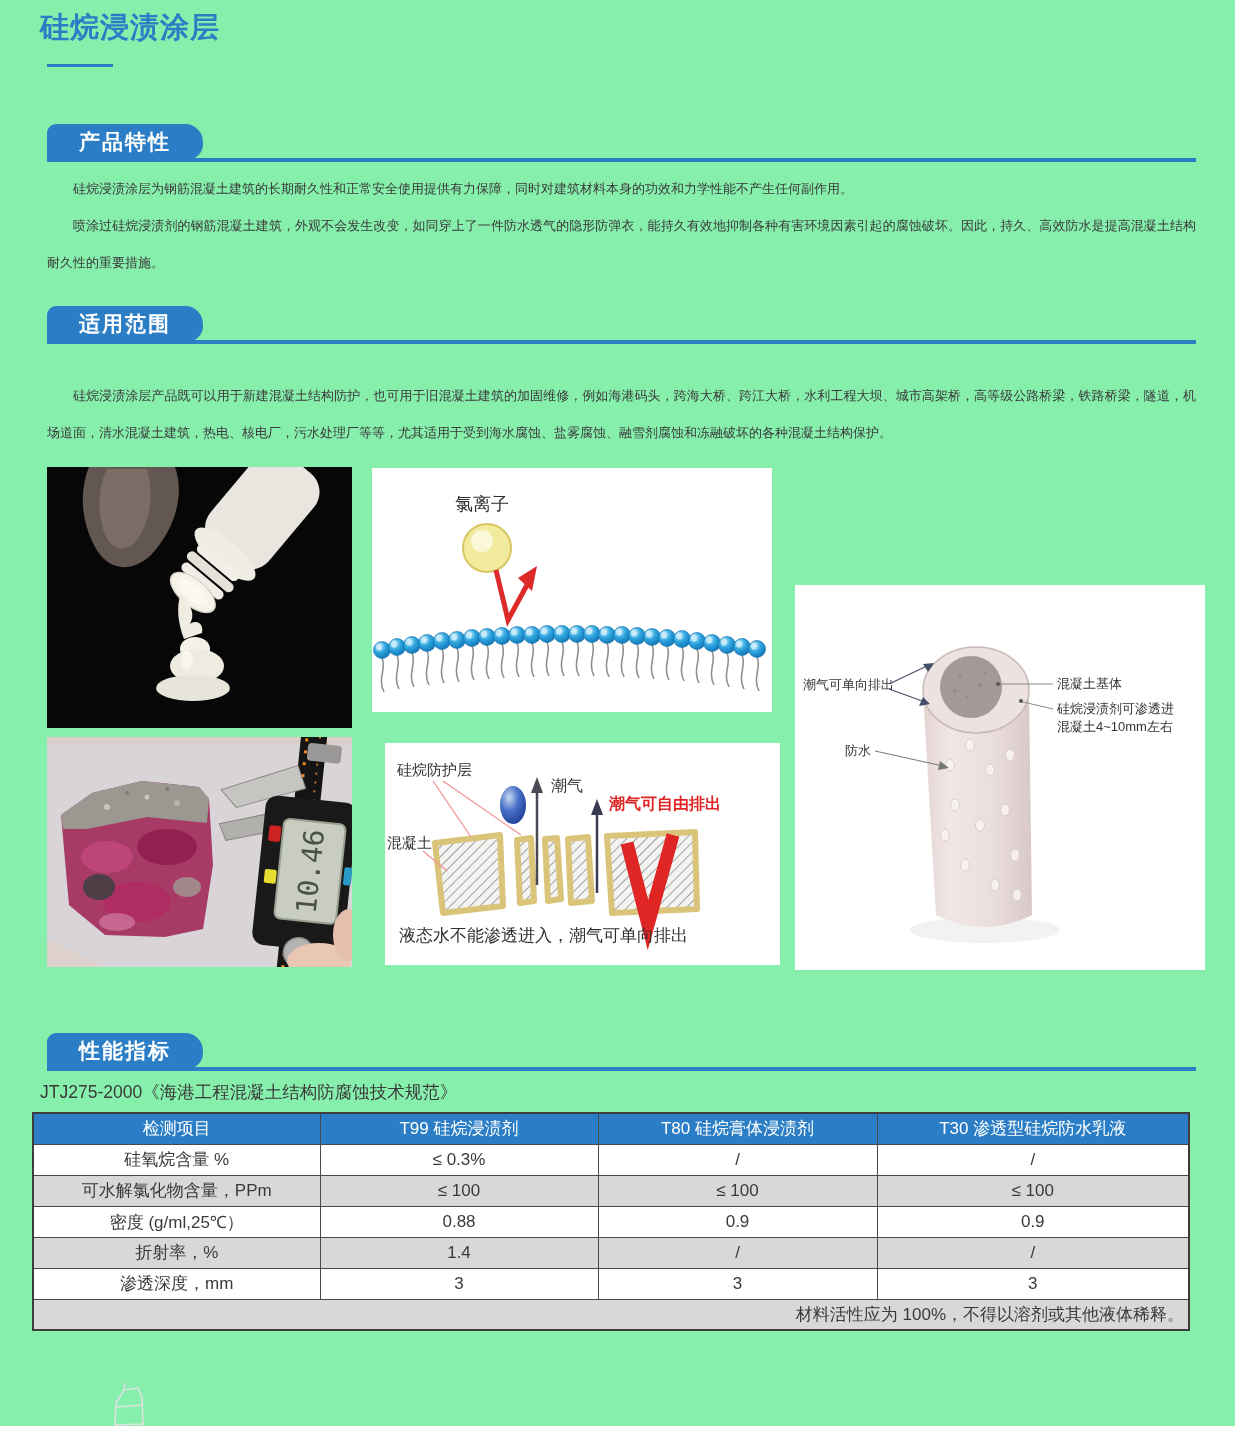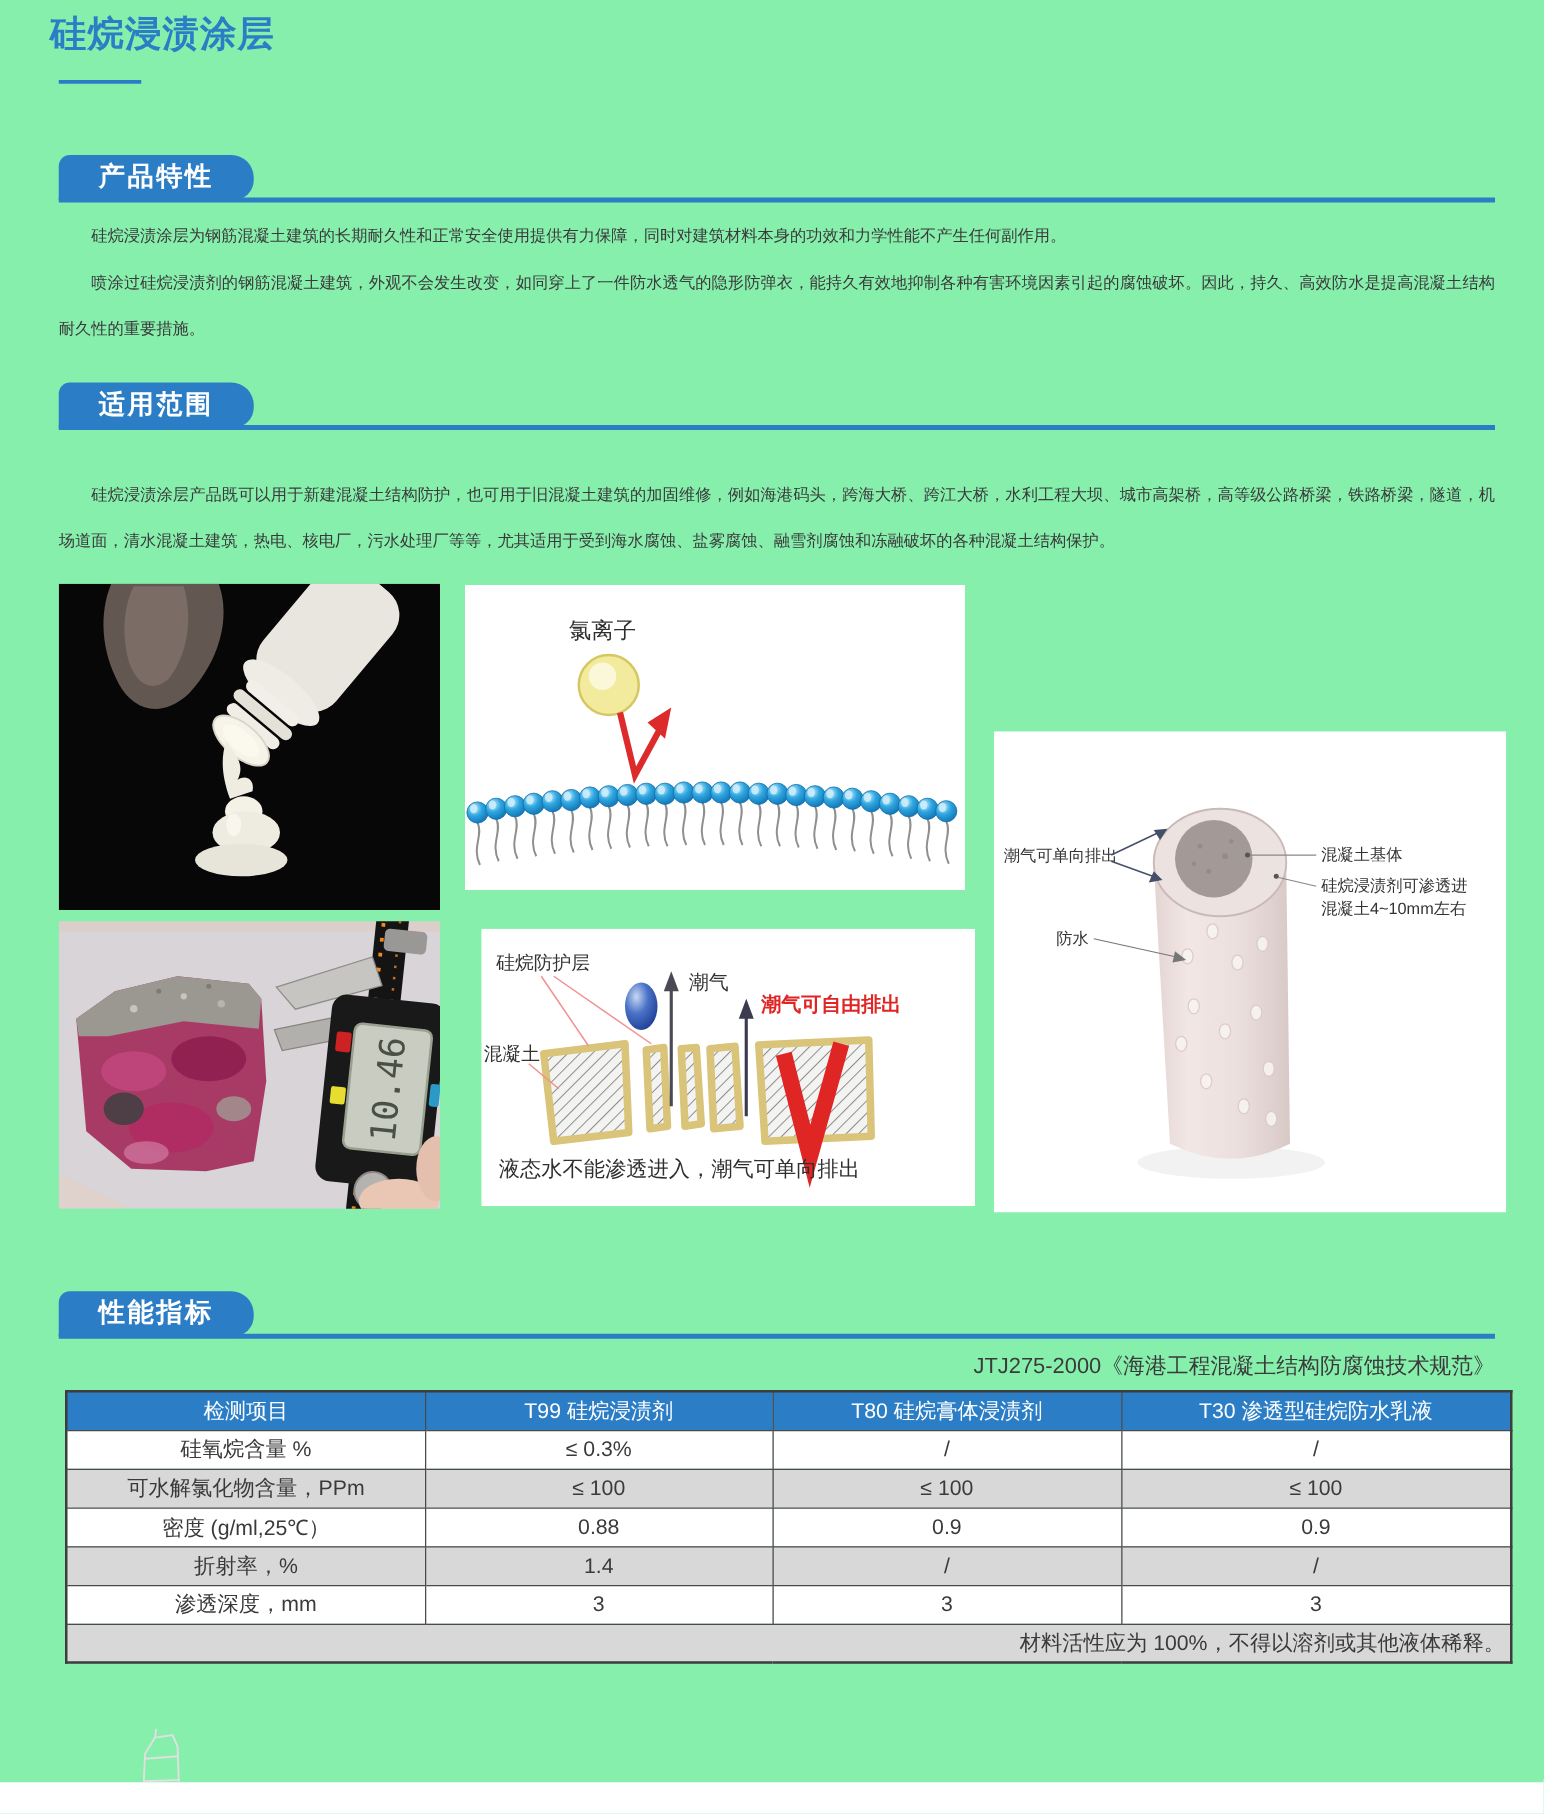--- a/index.html
+++ b/index.html
@@ -16,24 +16,24 @@
                          padding:0 32px; background:#2b7ec5; color:#fff; font-size:21px; font-weight:bold;
                          letter-spacing:2px; border-radius:9px 18px 16px 0; }
 
   .para-block { position:absolute; left:47px; width:1149px; font-size:13px; line-height:37px;
                 color:#3a3a3a; text-align:justify; }
   .para-block p { text-indent:2em; }
 
   .fig { position:absolute; }
   .fig svg { display:block; }
 
-  .table-caption { position:absolute; left:40px; top:1080px; width:1156px; text-align:right;
+  .table-caption { position:absolute; left:40px; top:1080px; width:1156px; text-align:left;
                    font-size:17.5px; color:#3a3a3a; }
 
-  .perf-table { position:absolute; left:52px; top:1112px; width:1156px; border-collapse:collapse;
+  .perf-table { position:absolute; left:32px; top:1112px; width:1156px; border-collapse:collapse;
                 font-size:17px; color:#3a3a3a; table-layout:fixed; }
   .perf-table th, .perf-table td { border:1px solid #4a4a4a; height:31px; text-align:center;
                                    padding:0 4px; font-weight:normal; }
   .perf-table thead th { background:#2b7ec5; color:#ffffff; }
   .perf-table tr.gray td { background:#d8d8d8; }
   .perf-table tr.white td { background:#ffffff; }
   .perf-table tr.foot td { background:#d8d8d8; text-align:right; padding-left:8px; }
   .perf-table { border:2px solid #3d3d3d; }
 
   .watermark-line { position:absolute; left:690px; top:1428px; width:1px; height:23px; background:#dcdcdc; }

